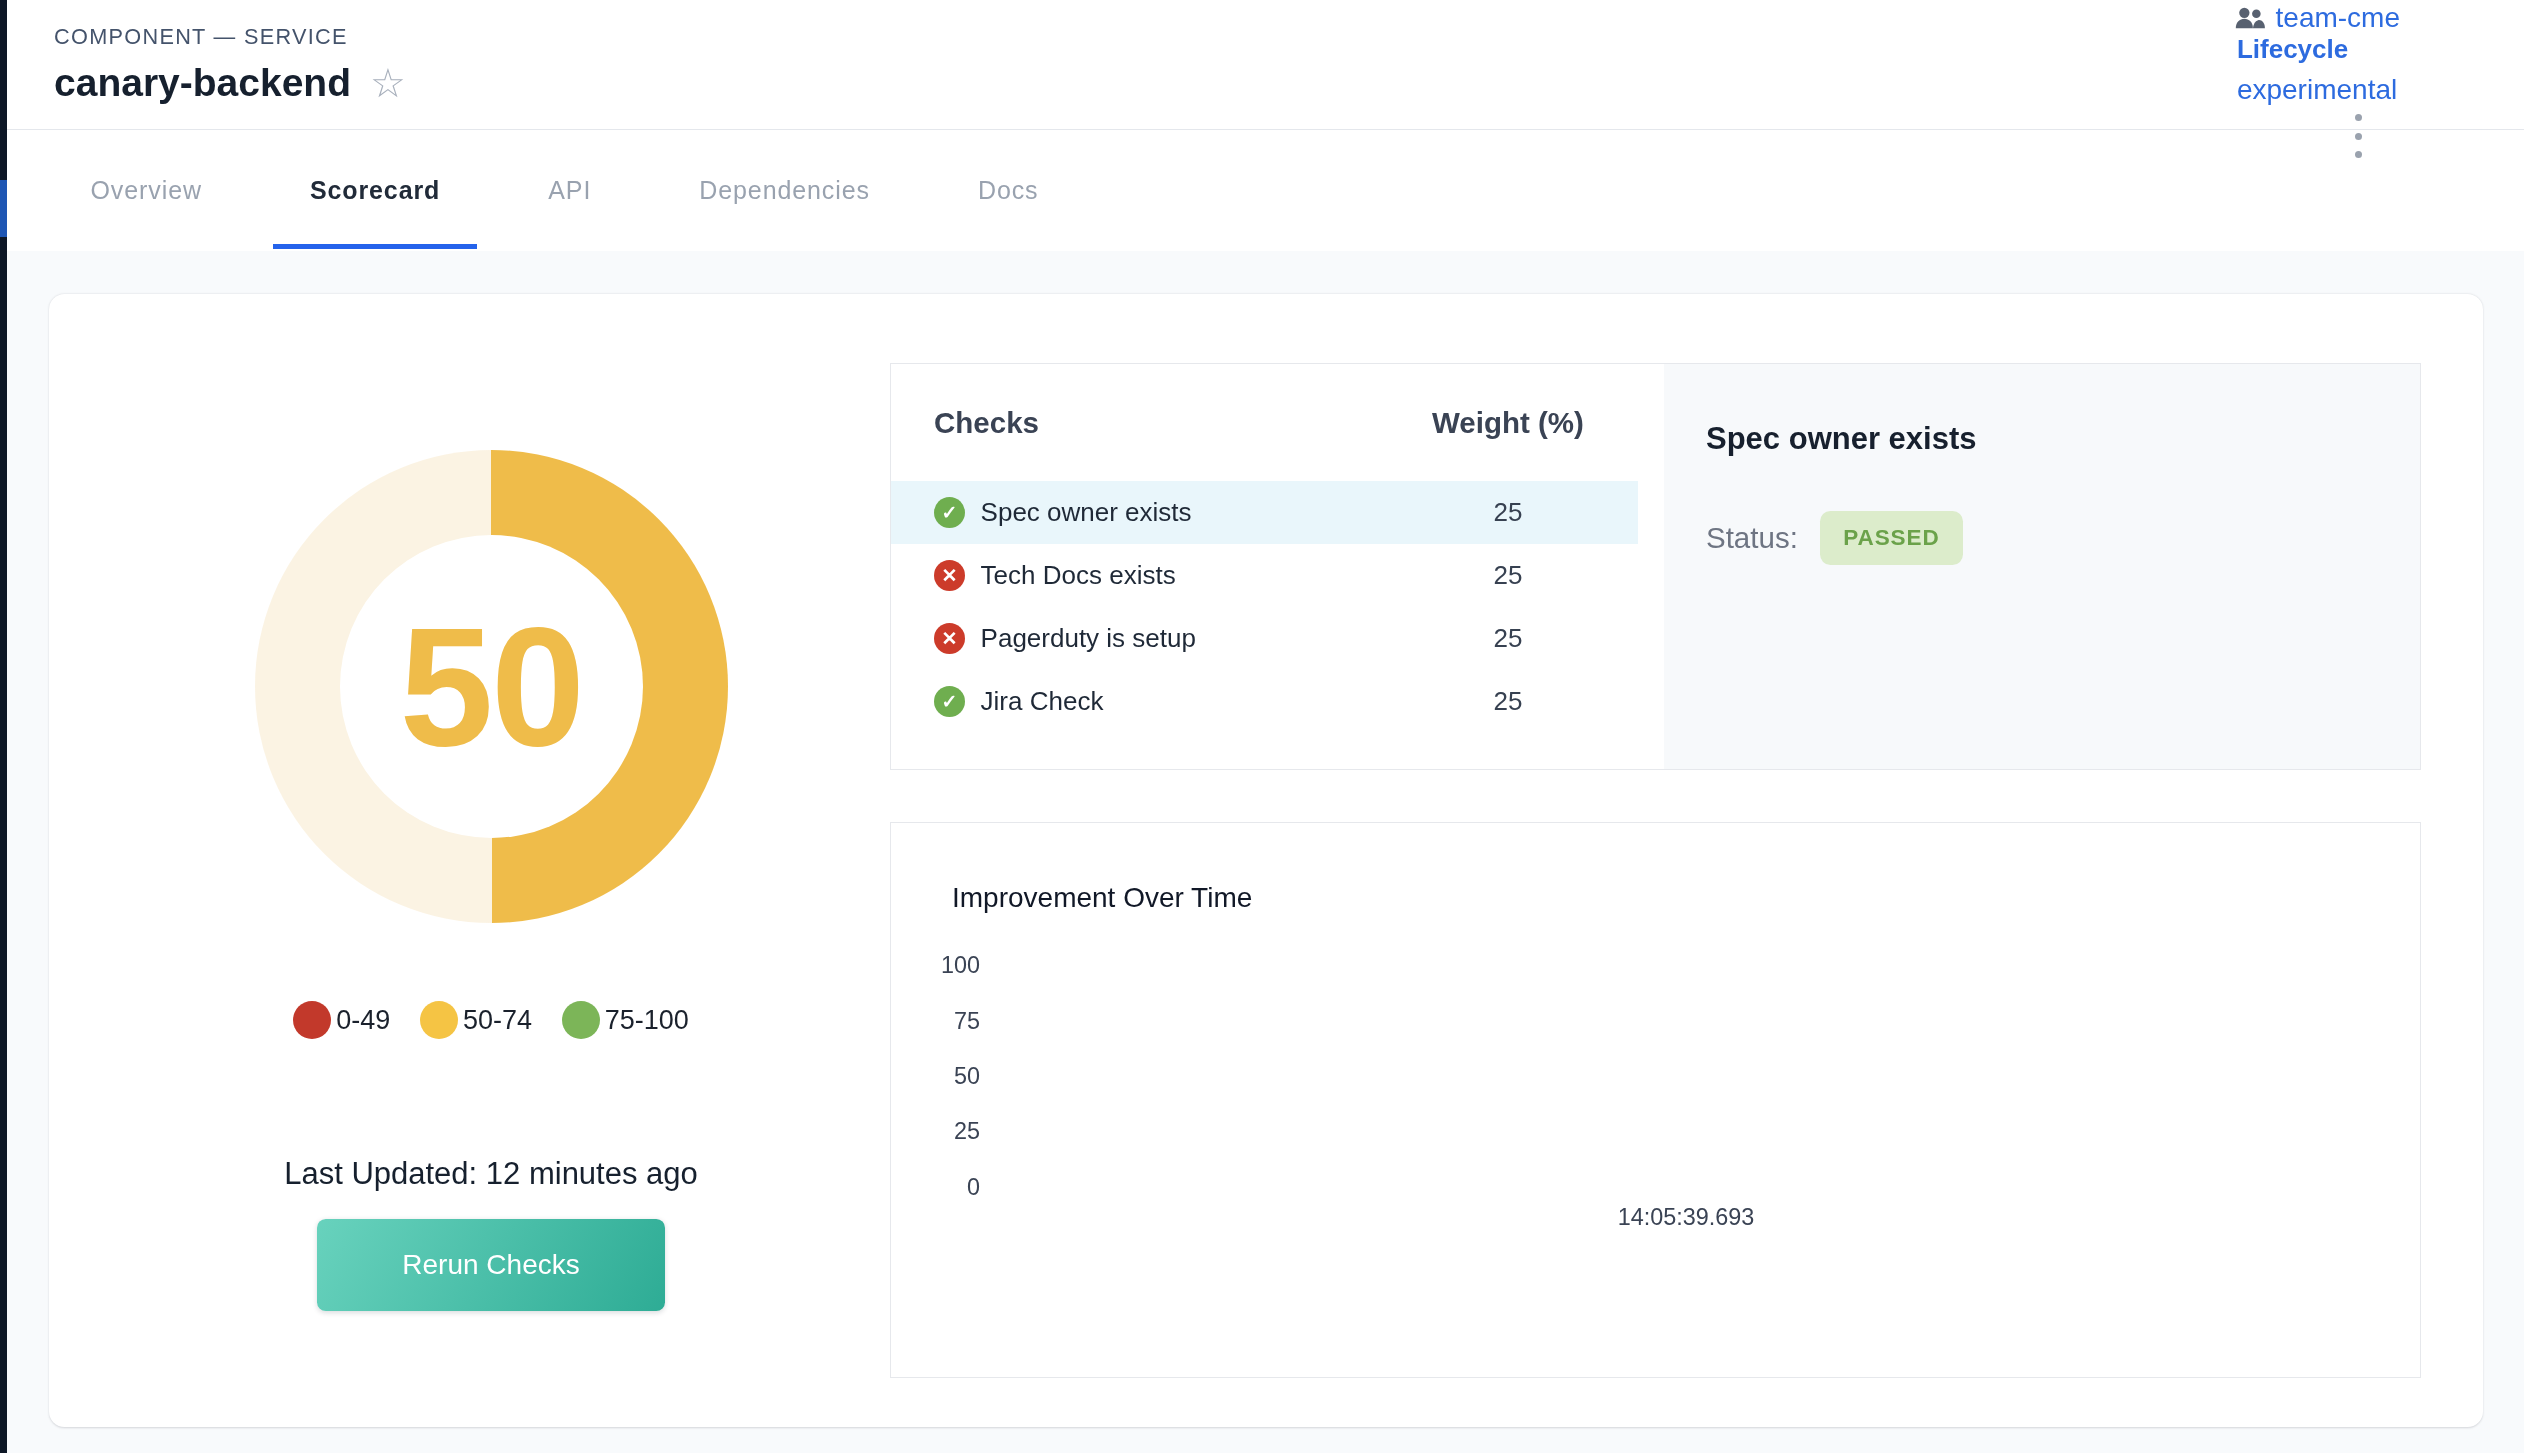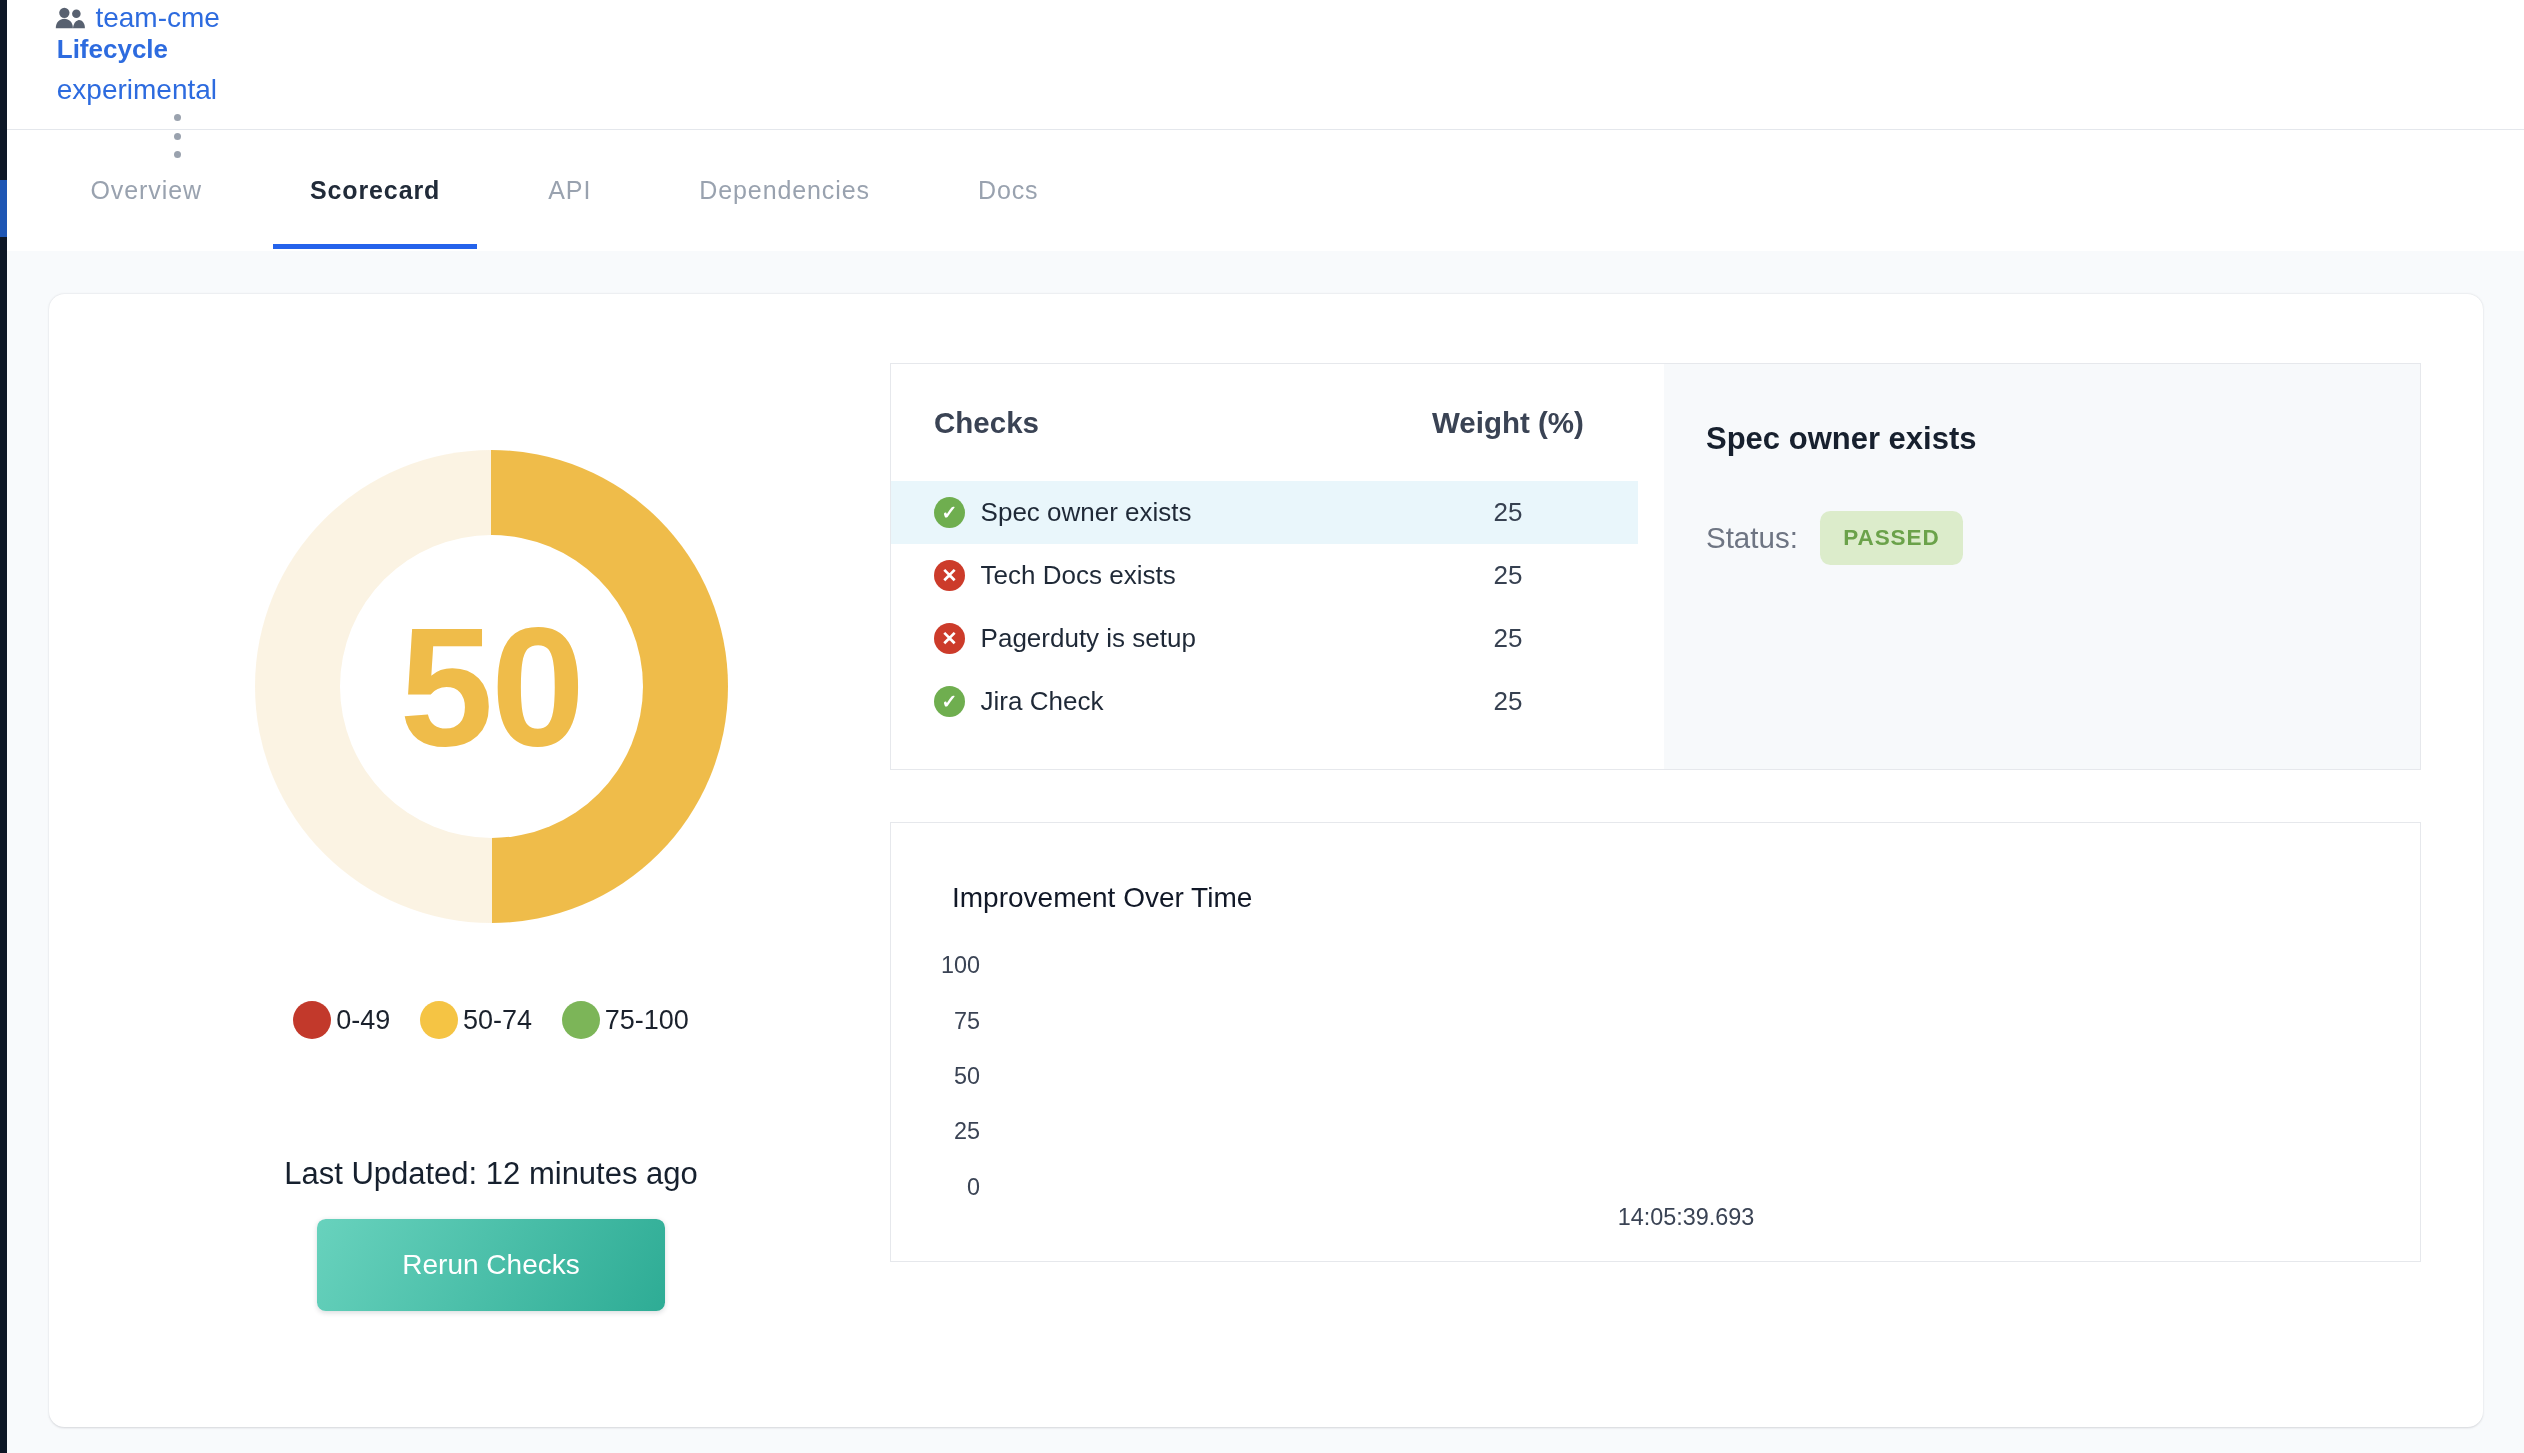--- a/index.html
+++ b/index.html
@@ -75,37 +75,44 @@
   .row-name { flex:1; margin-left:15.6px; font-size:26px; color:#1F2937; }
   .row-weight { width:208px; margin-right:26px; text-align:center; font-size:26px; color:#374151; }
 
   .detail-panel { flex:1; background:#F7F9FB; margin-left:26px; padding:57px 0 0 42px; }
   .detail-title { font-size:31px; font-weight:700; color:#17202E; }
   .detail-status { margin-top:54px; display:flex; align-items:center; }
   .status-label { font-size:29.5px; color:#6E7583; }
   .status-badge { margin-left:22.5px; background:#DCECCB; color:#6BA24A; font-size:22.5px;
                   font-weight:600; letter-spacing:0.9px; padding:14px 23px; border-radius:10.4px; }
 
-  .improve-panel { margin-top:52px; height:440px; border:1.7px solid #E6E8EC; background:#FFFFFF;
+  .improve-panel { margin-top:52px; height:556px; border:1.7px solid #E6E8EC; background:#FFFFFF;
                    position:relative; }
   .chart-title { position:absolute; left:61px; top:59px; font-size:28px; font-weight:500; color:#111827; }
   .ytick { position:absolute; left:0; width:89px; text-align:right; font-size:23.4px; color:#3A4354; }
   .xtick { position:absolute; top:381px; left:795px; transform:translateX(-50%);
            font-size:23.4px; color:#3A4354; white-space:nowrap; }
 
   .team-svg { width:31px; height:24px; fill:#586170; }
 </style>
 </head>
 <body>
 
 <div class="rail">
   <div class="rail-indicator"></div>
 </div>
 
 <div class="header">
+  <div class="header-left">
+    <div class="breadcrumb">COMPONENT — SERVICE</div>
+    <div class="title-row">
+      <span class="entity-title">canary-backend</span>
+      <span class="star">☆</span>
+    </div>
+  </div>
   <div class="header-right">
     <div class="meta-col">
       <span class="meta-label">Owner</span>
       <span class="meta-value">
         <svg class="team-svg" viewBox="0 0 36 28">
           <circle cx="12" cy="8" r="6"></circle>
             <circle cx="26" cy="9" r="5"></circle>
           <path d="M2 26c0-7 4.5-11 10-11s10 4 10 11z"></path>
           <path d="M22 26c.5-5 2.5-8.5 6-9.5 4-1 8 3 8 9.5z"></path>
         </svg>

